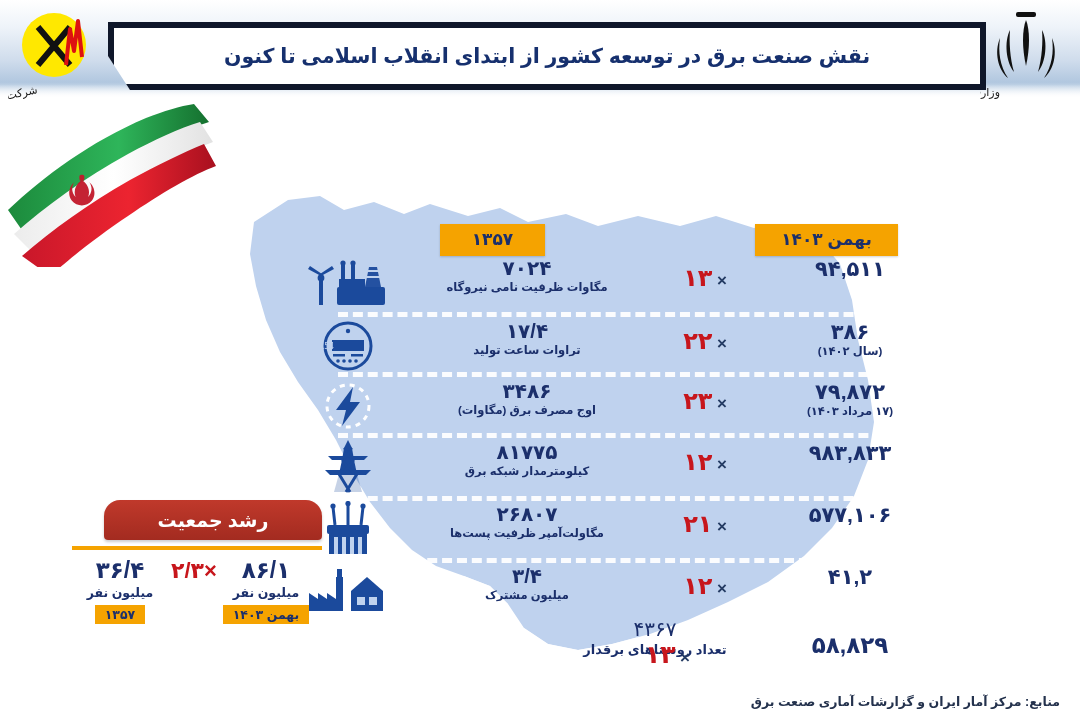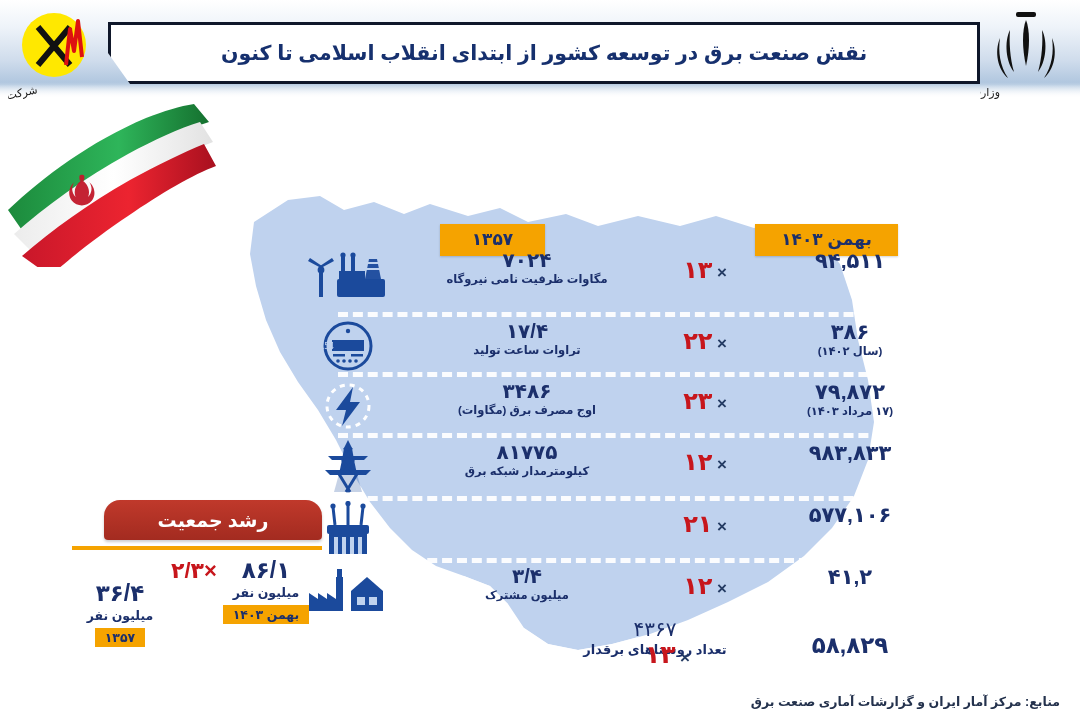--- a/index.html
+++ b/index.html
@@ -17,21 +17,21 @@
   }
   .topband:after{
     content:"";position:absolute;left:0;bottom:0;width:100%;height:16px;
     background:linear-gradient(180deg,rgba(255,255,255,0) 0%,#ffffff 100%);
   }
 
   
   .title-wrap{
     position:absolute;left:108px;top:22px;width:866px;height:56px;
     background:#ffffff;
-    border:3px solid #0f172a;
+    border:6px solid #0f172a;
     box-shadow:0 2px 3px rgba(60,80,110,.25);
     -webkit-clip-path:polygon(0 0,100% 0,100% 100%,22px 100%,0 50%);
     clip-path:polygon(0 0,100% 0,100% 100%,22px 100%,0 50%);
     display:flex;align-items:center;justify-content:center;
   }
   .title-text{
     color:#16306e;font-weight:bold;font-size:20.5px;letter-spacing:.2px;
     text-align:center;white-space:nowrap;
   }
 
@@ -103,21 +103,21 @@
     border-radius:16px 16px 4px 4px;
     color:#ffffff;font-weight:bold;font-size:19px;
     display:flex;align-items:center;justify-content:center;
     box-shadow:0 2px 3px rgba(0,0,0,.2);
     margin-left:20px;
   }
   .pop-rule{position:absolute;left:0;top:46px;width:250px;height:4px;background:#F5A300;}
   .pop-body{position:absolute;left:0;top:56px;width:250px;height:94px;}
   .pop-col{position:absolute;top:0;width:96px;text-align:center;color:#1b2f6b;}
   .pop-col.right{left:146px;}
-  .pop-col.left{left:0;margin-top:23px;}
+  .pop-col.left{left:0;}
   .pop-col .num{font-size:23px;font-weight:bold;line-height:28px;letter-spacing:.5px;}
   .pop-col .unit{font-size:12.5px;font-weight:bold;line-height:18px;}
   .pop-col .tag{
     display:inline-block;margin-top:3px;background:#F5A300;color:#1b2f6b;
     font-size:12.5px;font-weight:bold;padding:2px 10px;
   }
   .pop-mid{
     position:absolute;left:96px;top:2px;width:52px;text-align:center;
     color:#C7161C;font-size:22px;font-weight:bold;
   }
@@ -207,21 +207,21 @@
         L 452 552 L 418 562 L 382 558 L 358 544 Z" opacity=".85"></path>
       <path fill="#ffffff" d="M 296 472 L 322 482 L 340 500 L 330 512 L 300 504 L 282 488 Z" opacity=".8"></path>
     </svg>
   </div>
 
   <div class="sheet">
 
     <div class="badge badge-1357">۱۳۵۷</div>
     <div class="badge badge-1403">بهمن ۱۴۰۳</div>
 
-    <div class="row" style="top:244px">
+    <div class="row" style="top:252px">
       <div class="icon">
         <svg viewBox="0 0 86 52" width="86" height="52" fill="#1b4a9c">
           <g>
             <rect x="14" y="22" width="4" height="26"></rect>
             <circle cx="16" cy="21" r="3.4"></circle>
             <path d="M16 19 L3 12 L5 9 L17 17 Z"></path>
             <path d="M16 19 L29 12 L27 9 L15 17 Z"></path>
             <path d="M16 22 L17 38 L14 38 Z"></path>
             <rect x="32" y="30" width="48" height="18" rx="2"></rect>
             <rect x="34" y="22" width="26" height="8"></rect>
@@ -344,20 +344,24 @@
           <rect x="10" y="24" width="42" height="9" rx="2"></rect>
           <rect x="12" y="33" width="38" height="20"></rect>
           <g fill="#BFD2EE">
             <rect x="17" y="36" width="4" height="17"></rect>
             <rect x="25" y="36" width="4" height="17"></rect>
             <rect x="33" y="36" width="4" height="17"></rect>
             <rect x="41" y="36" width="4" height="17"></rect>
           </g>
         </svg>
       </div>
+      <div class="old">
+        <div class="num">۲۶۸۰۷</div>
+        <div class="unit">مگاولت‌آمپر ظرفیت پست‌ها</div>
+      </div>
       <div class="mult">
         <span class="x">×</span>
         <span class="v">۲۱</span>
       </div>
       <div class="new">
         <div class="num">۵۷۷,۱۰۶</div>
         <div class="sub"></div>
       </div>
     </div>
     <div class="divider" style="top:558px"></div>

